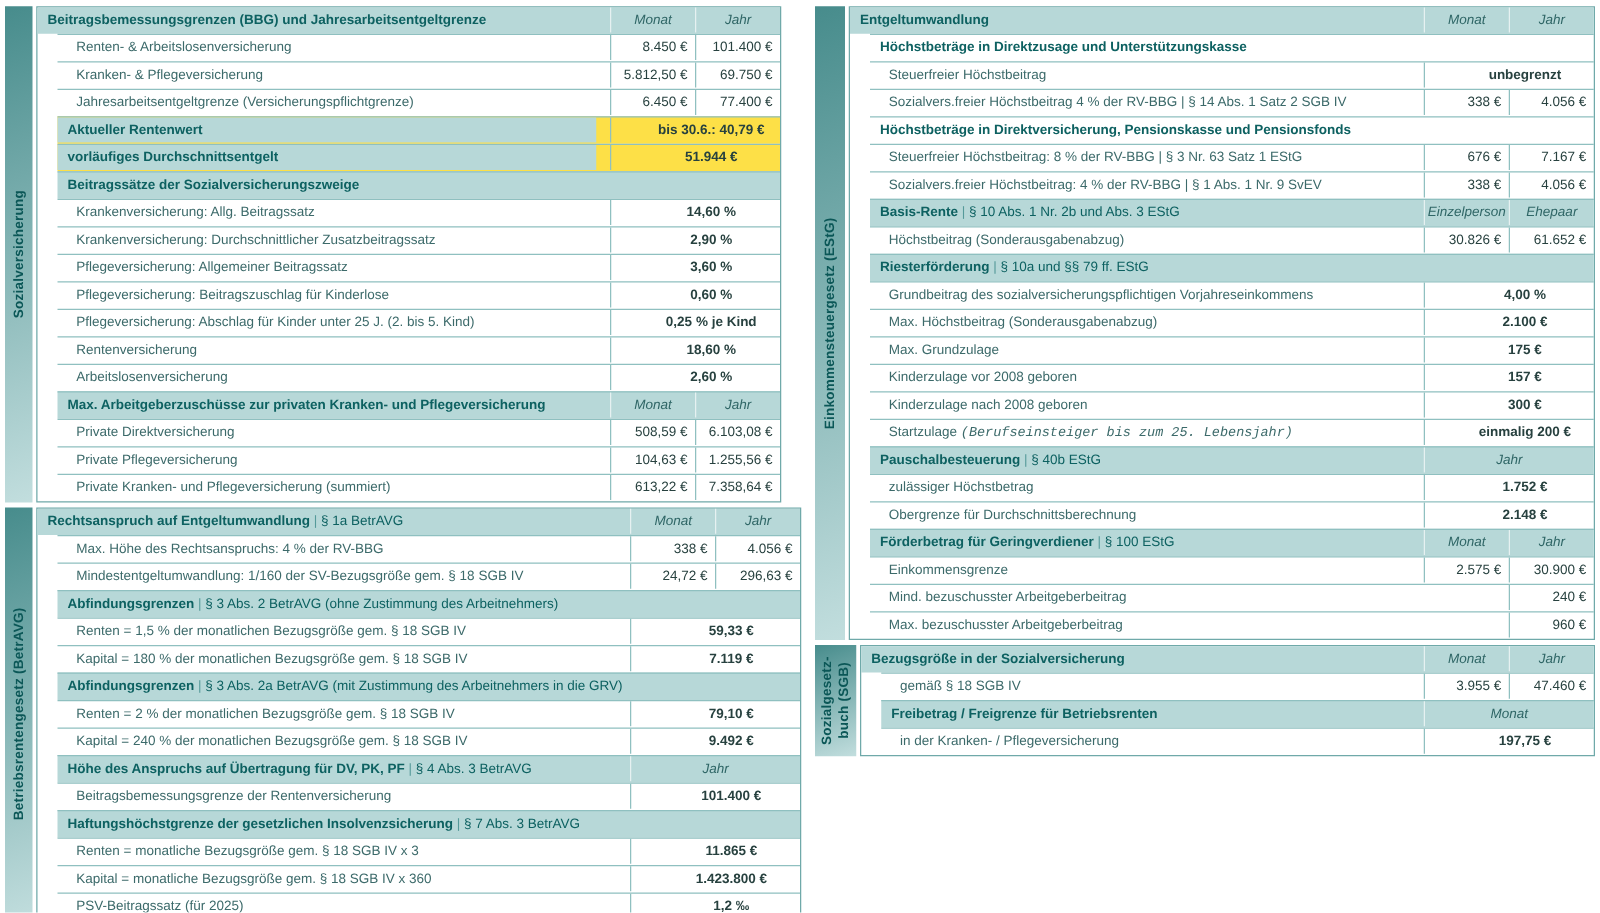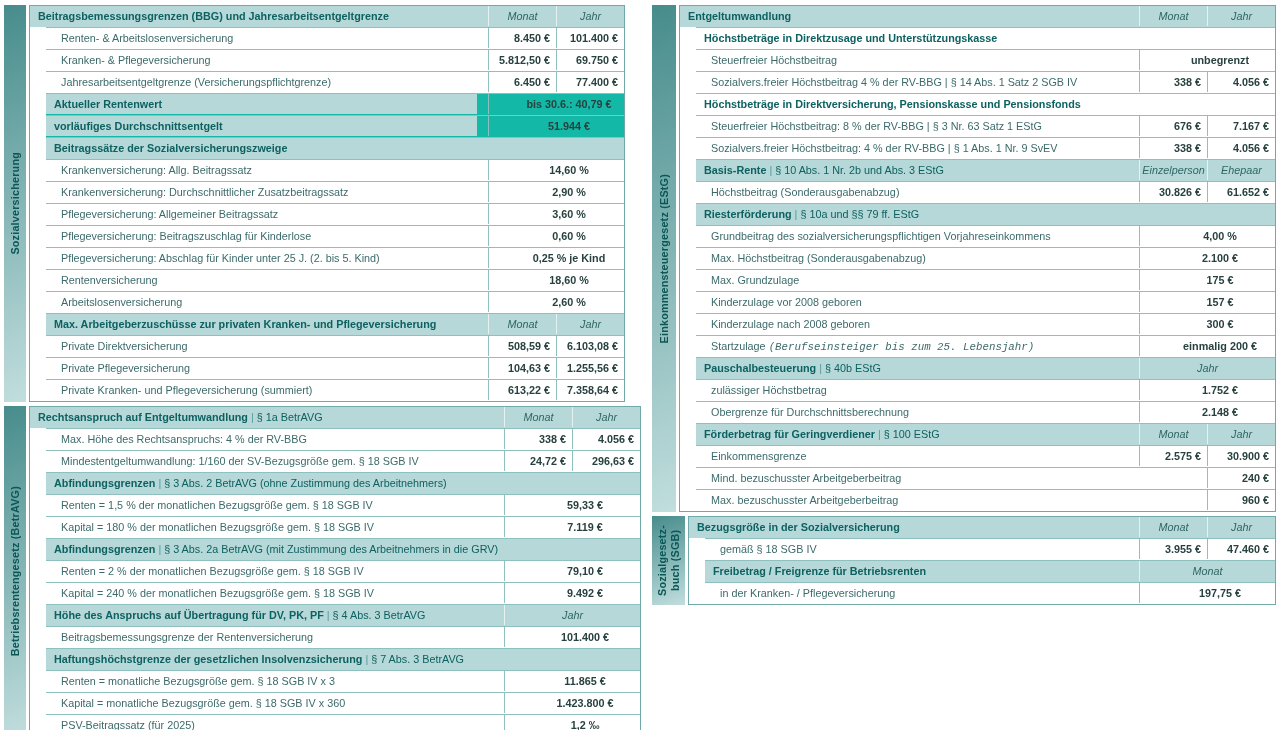--- a/index.html
+++ b/index.html
@@ -42,30 +42,30 @@
   .row + .row{border-top:1px solid var(--border);margin-left:16px;}
 
   .lbl{
     flex:1 1 auto;min-width:0;padding:0 6px 0 15px;
     color:var(--label-text);white-space:nowrap;overflow:hidden;
   }
   .row.header{background:var(--header-bg);}
   .row.header .lbl,.row.subheader .lbl,.row.headerval .lbl{
     padding-left:8px;font-weight:bold;color:var(--header-text);
   }
-  .row.headerval{background:#14b8a6;gap:11px;}
+  .row.headerval{background:#fde047;gap:11px;}
   .row.headerval .lbl{background:var(--header-bg);}
   .sep{font-weight:normal;color:#559a9a;padding:0 3px;}
   .ref{font-weight:normal;color:var(--header-text);}
   .it{font-style:italic;font-family:Liberation Mono, monospace;}
 
   .vcell{
     flex:0 0 68px;width:68px;box-sizing:border-box;
     text-align:right;padding:0 6px 0 2px;
-    font-weight:bold;color:var(--value-text);
+    font-weight:normal;color:var(--value-text);
     border-left:1px solid var(--border);white-space:nowrap;overflow:hidden;
   }
   .vmerge{
     flex:0 0 136px;width:136px;box-sizing:border-box;
     text-align:center;font-weight:bold;color:var(--value-text);
     border-left:1px solid var(--border);white-space:nowrap;overflow:hidden;padding-left:25px;
   }
   .row.header .hcol{
     flex:0 0 68px;width:68px;box-sizing:border-box;
     text-align:center;font-style:italic;font-weight:normal;color:var(--italic-text);

